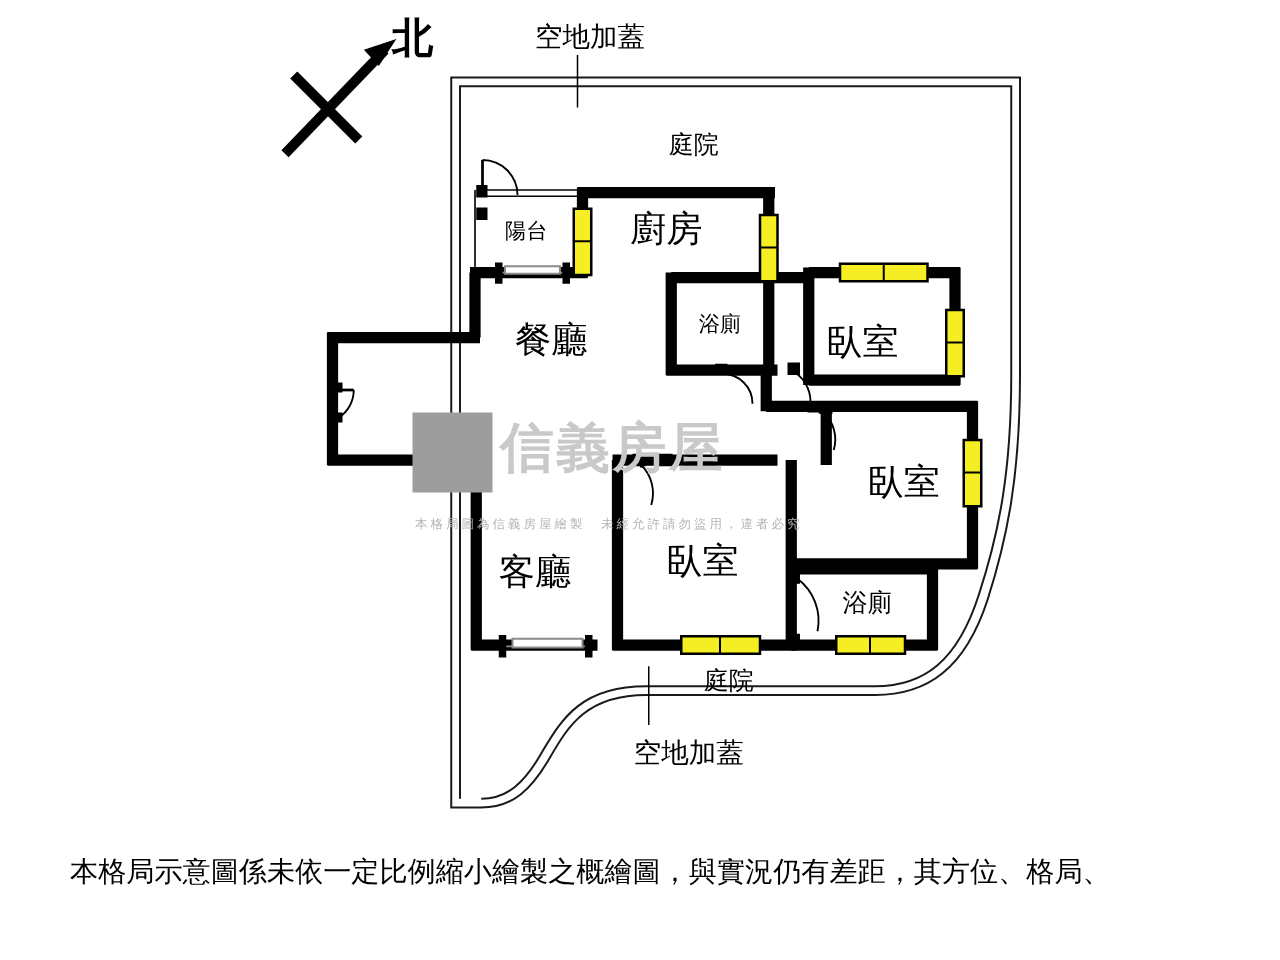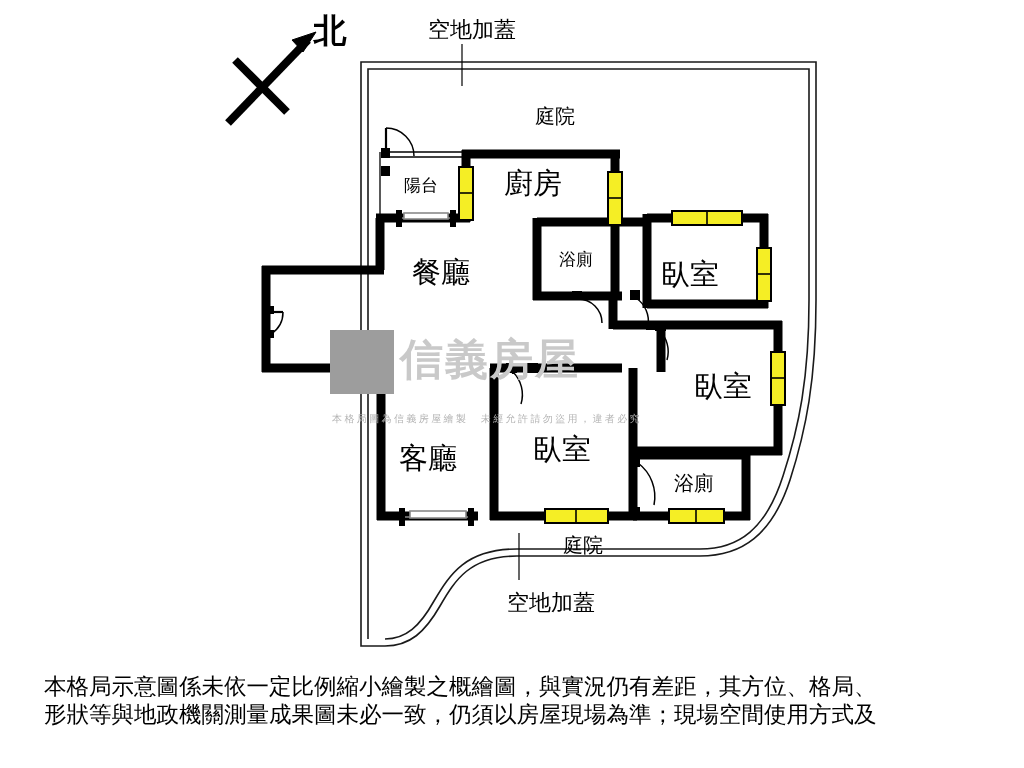--- a/index.html
+++ b/index.html
@@ -91,21 +91,21 @@
     position: absolute;
     left: 44px;
     top: 672px;
     width: 940px;
     font-family: "DejaVu Serif", "Liberation Serif", serif;
     font-size: 22.5px;
     line-height: 28px;
     color: #000000;
     letter-spacing: 0px;
   }
-  #disclaimer p { margin: 0; }
+  #disclaimer p { margin: 12px; }
 </style>
 </head>
 <body>
 
 <div id="plan-root">
 
   <svg class="floorplan" viewBox="0 0 1024 768">
 
     <g>
       <line x1="228" y1="123" x2="308" y2="40" class="north-arrow" stroke-width="8"></line>
@@ -312,14 +312,13 @@
   <div id="watermark">
     <div class="wm-logo-box"></div>
     <div class="wm-text">信義房屋</div>
     <div class="wm-sub">本格局圖為信義房屋繪製　未經允許請勿盜用，違者必究</div>
   </div>
 
 </div>
 
 <div id="disclaimer">
   <p>本格局示意圖係未依一定比例縮小繪製之概繪圖，與實況仍有差距，其方位、格局、</p>
-  <p>形狀等與地政機關測量成果圖未必一致，仍須以房屋現場為準；現場空間使用方式及</p>
 </div>
 
 </body></html>

